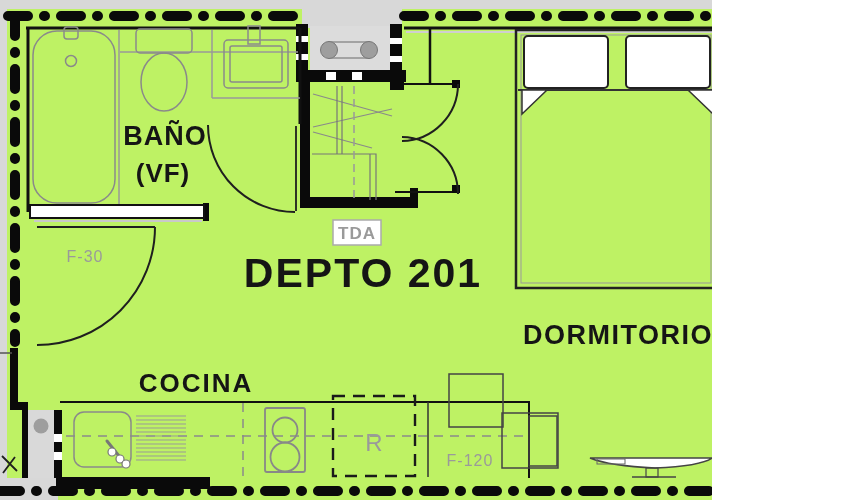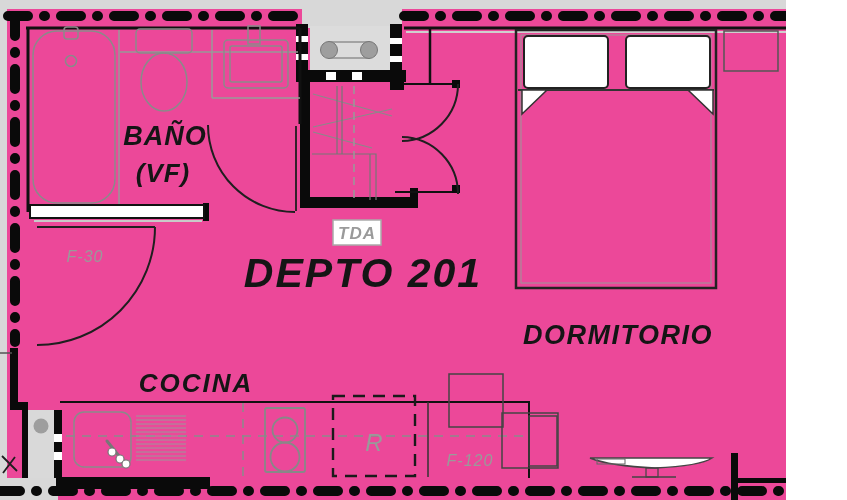--- a/index.html
+++ b/index.html
@@ -1,22 +1,21 @@
 <!DOCTYPE html>
 <html><head>
 <meta charset="utf-8">
 <style>
   html,body{margin:0;padding:0;background:#fff;}
   .plan-wrap{
     position:relative;
-    width:786px;height:500px;
-    background:#ec4899;
+    width:712px;height:500px;
+    background:#bef264;
     overflow:hidden;
     font-family:"Liberation Sans", sans-serif;
-    font-style:italic;
   }
   svg text{
     font-family:"Liberation Sans", sans-serif;
   }
   .room-label{font-weight:bold;fill:#151515;}
   .tag-label{fill:#9a9a9a;}
 </style>
 </head>
 <body>
 

